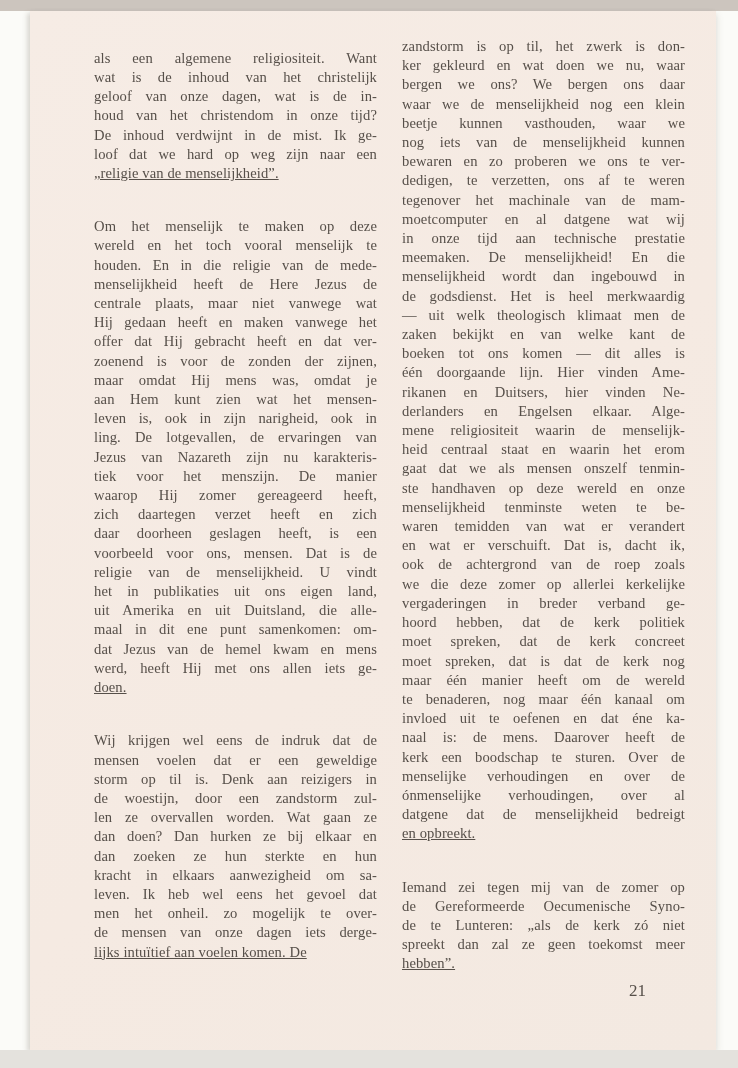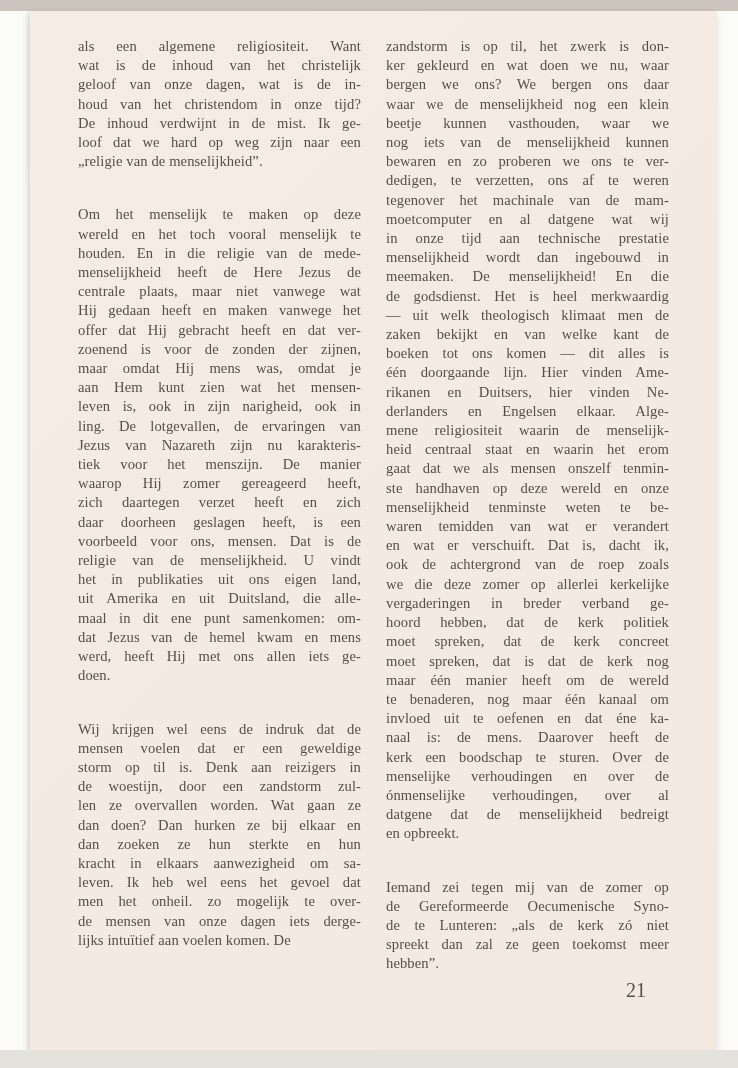--- a/index.html
+++ b/index.html
@@ -33,22 +33,23 @@
     left: 30px;
     top: 11px;
     width: 686px;
     height: 1039px;
     background: linear-gradient(135deg, #f6ece5 0%, #f5eae2 55%, #f3e9e1 100%);
     box-shadow: -3px 2px 5px rgba(100, 88, 76, 0.20),
                 2px 3px 6px rgba(100, 88, 76, 0.12);
   }
   .columns {
     display: flex;
-    padding: 26px 46px 0 48px;
+    padding: 26px 46px 0 64px;
     gap: 25px;
+    align-items: center;
   }
   .col {
     width: 283px;
     flex: 0 0 283px;
   }
   .para {
     margin: 0 0 34px 0;
     color: #564f49;
     font-size: 14.6px;
     line-height: 19.2px;
@@ -56,28 +57,29 @@
   }
   .para:last-child { margin-bottom: 4px; }
   .line {
     white-space: nowrap;
     text-align: justify;
     text-align-last: justify;
     -moz-text-align-last: justify;
   }
   .line.last {
     text-align-last: left;
+    text-decoration: underline;
     -moz-text-align-last: left;
   }
   .page-number {
     position: absolute;
     top: 970px;
     right: 70px;
     color: #564f49;
-    font-size: 20px;
+    font-size: 17px;
     line-height: 19.2px;
   }
 </style>
 </head>
 <body>
 
 <div class="backdrop">
   <div class="edge-top"></div>
 
   <div class="page">
@@ -140,22 +142,22 @@
             <div class="line">ker gekleurd en wat doen we nu, waar</div>
             <div class="line">bergen we ons? We bergen ons daar</div>
             <div class="line">waar we de menselijkheid nog een klein</div>
             <div class="line">beetje kunnen vasthouden, waar we</div>
             <div class="line">nog iets van de menselijkheid kunnen</div>
             <div class="line">bewaren en zo proberen we ons te ver-</div>
             <div class="line">dedigen, te verzetten, ons af te weren</div>
             <div class="line">tegenover het machinale van de mam-</div>
             <div class="line">moetcomputer en al datgene wat wij</div>
             <div class="line">in onze tijd aan technische prestatie</div>
+            <div class="line">meemaken. De menselijkheid! En die</div>
             <div class="line">menselijkheid wordt dan ingebouwd in</div>
-            <div class="line">meemaken. De menselijkheid! En die</div>
             <div class="line">de godsdienst. Het is heel merkwaardig</div>
             <div class="line">— uit welk theologisch klimaat men de</div>
             <div class="line">zaken bekijkt en van welke kant de</div>
             <div class="line">boeken tot ons komen — dit alles is</div>
             <div class="line">één doorgaande lijn. Hier vinden Ame-</div>
             <div class="line">rikanen en Duitsers, hier vinden Ne-</div>
             <div class="line">derlanders en Engelsen elkaar. Alge-</div>
             <div class="line">mene religiositeit waarin de menselijk-</div>
             <div class="line">heid centraal staat en waarin het erom</div>
             <div class="line">gaat dat we als mensen onszelf tenmin-</div>

